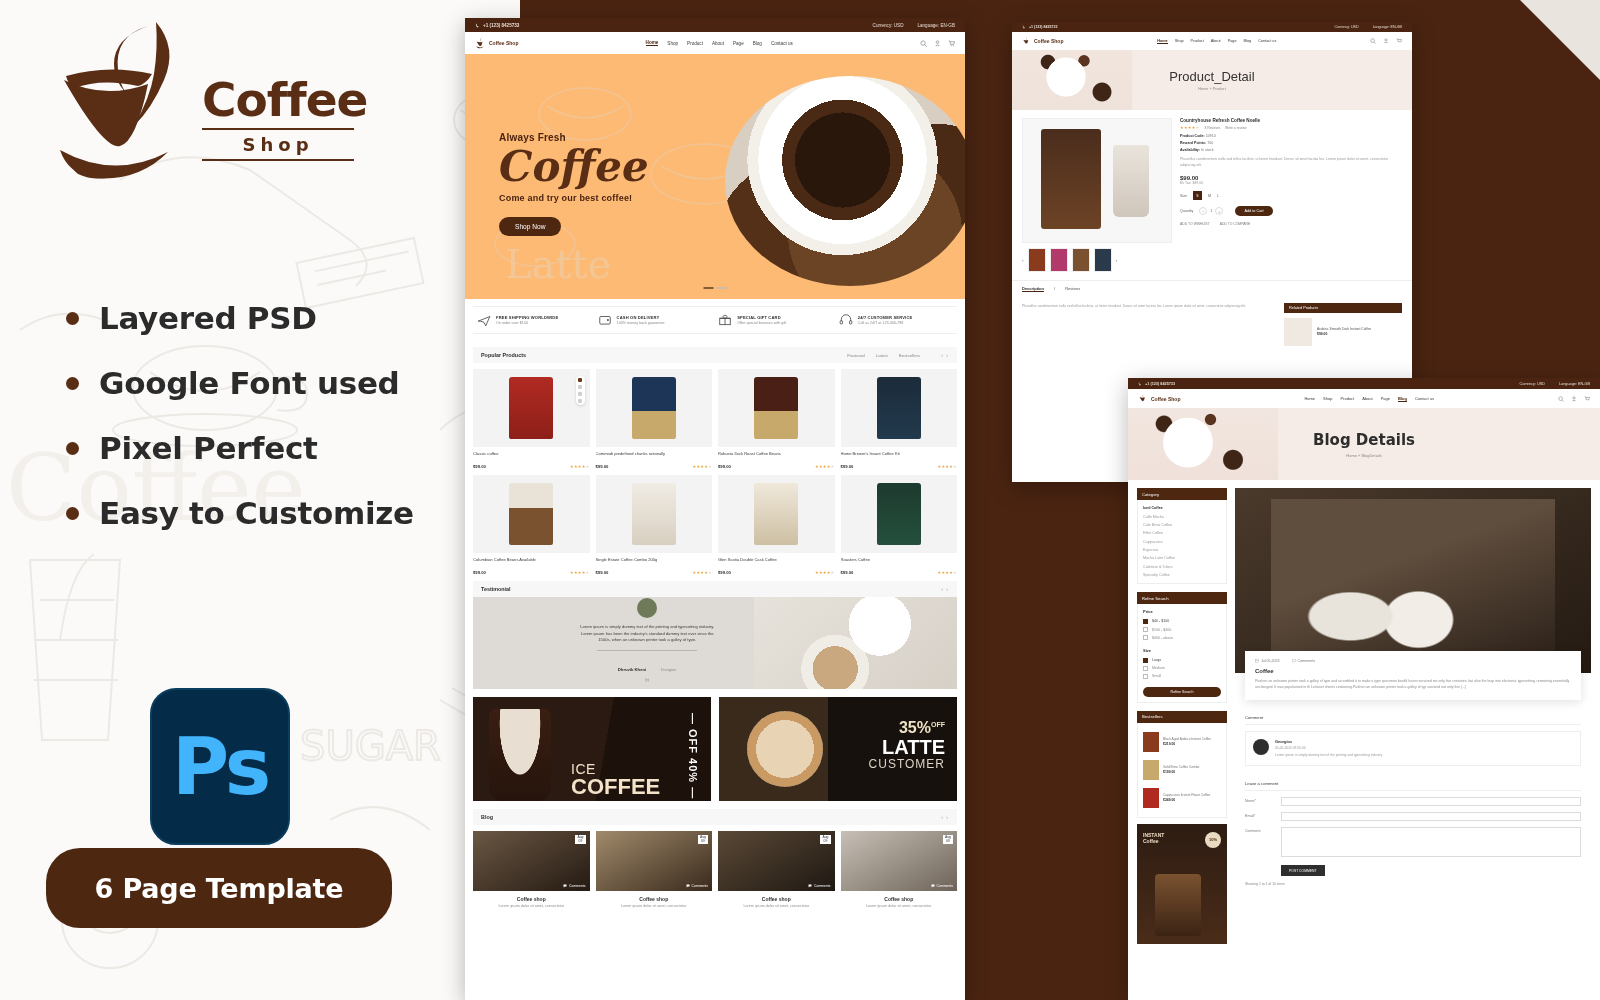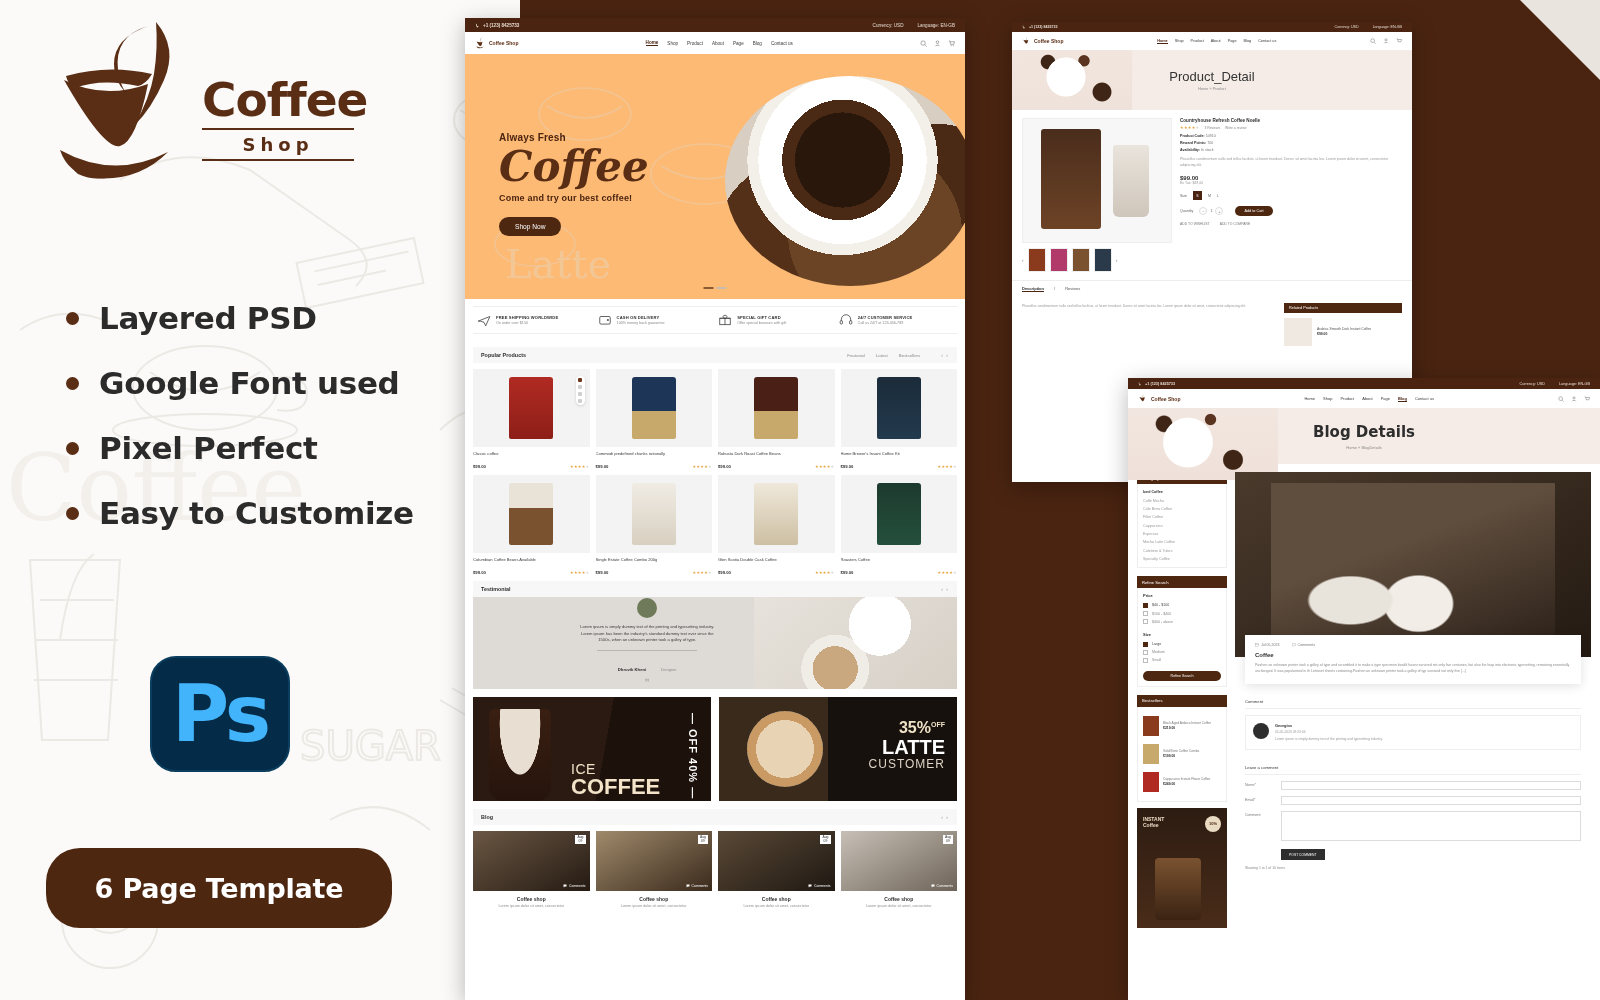--- a/index.html
+++ b/index.html
@@ -58,21 +58,21 @@
   .feat-dot {
     width:13px; height:13px; border-radius:50%; background:#5a2d15;
     margin-right:20px; flex:0 0 auto;
   }
   .feat-label {
     font-size:31px; font-weight:bold; color:#2b2b2b; letter-spacing:-.3px;
     font-family:"DejaVu Sans", sans-serif;
   }
 
   .ps-icon {
-    position:absolute; left:150px; top:656px; width:140px; height:116px;
+    position:absolute; left:150px; top:688px; width:140px; height:157px;
     background:#042b47; border-radius:26px;
     border:2px solid #0a3d5e;
     display:flex; align-items:center; justify-content:center;
   }
   .ps-letters {
     font-family:"DejaVu Sans", sans-serif; font-weight:bold;
     font-size:78px; color:#42b4fc; letter-spacing:-3px; line-height:1;
   }
   .template-pill {
     position:absolute; left:46px; top:848px; width:346px; height:80px;
@@ -257,21 +257,21 @@
   .pd-relh { background:#4e2711; color:#fff; font-size:3.8px; padding:3px 5px;}
   .pd-relitem { display:flex; gap:5px; padding:5px 0; align-items:center;}
   .pd-relimg { width:28px; height:28px; background:#efe9e2;}
   .pd-relname { font-size:3.4px; color:#555; line-height:1.4;}
 
   
   .p3 { left:1128px; top:378px; width:472px; height:622px; z-index:16; }
   .p3 .topbar { height:11px; font-size:3.8px; }
   .p3 .navbar { height:19px; }
   .p3 .nav-items { font-size:4px; gap:8px; }
-  .bd-hero { height:56px; background:#f6ece7; position:relative; display:flex;
+  .bd-hero { height:72px; background:#f6ece7; position:relative; display:flex;
              flex-direction:column; align-items:center; justify-content:center;}
   .bd-hero .beans2 { position:absolute; left:0; top:0; width:150px; height:72px;
      background: radial-gradient(circle at 40% 48%, #fff 0 25%, transparent 26%),
        radial-gradient(circle at 24% 22%, #3f2516 0 6%, transparent 7%),
        radial-gradient(circle at 55% 16%, #5a3420 0 5%, transparent 6%),
        radial-gradient(circle at 70% 72%, #3f2516 0 8%, transparent 9%),
        linear-gradient(#f2e6e0,#efe1d9); }
   .bd-title { font-size:15px; color:#2e2e2e; font-weight:bold; font-family:"DejaVu Sans",sans-serif;}
   .bd-bc { font-size:4px; color:#8a8a8a; margin-top:4px; }
   .bd-body { display:flex; gap:8px; padding:8px 9px; }

